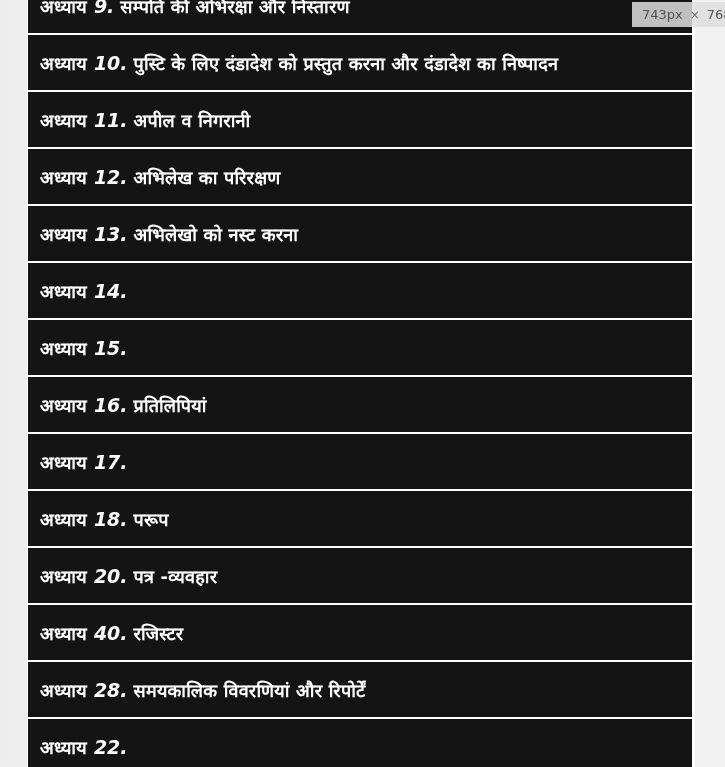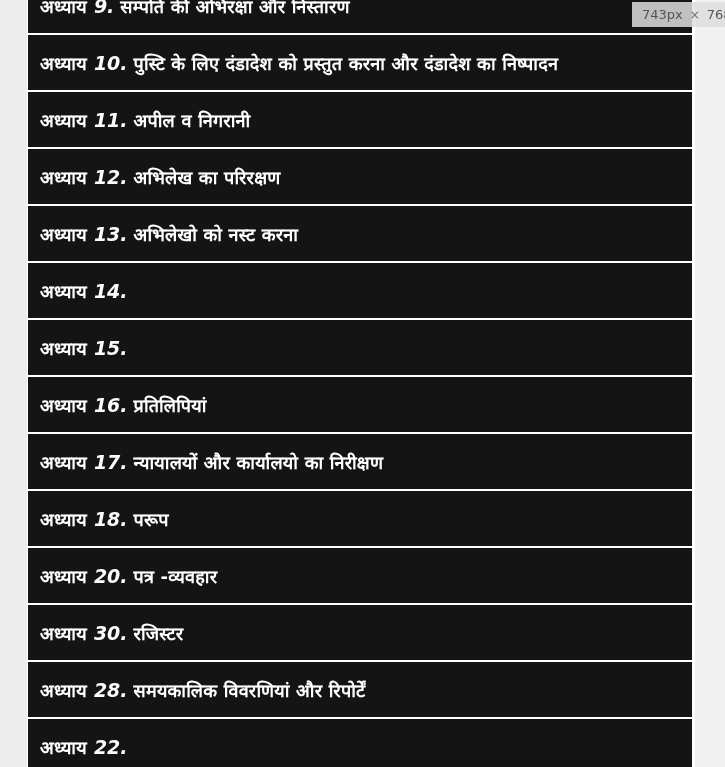--- a/index.html
+++ b/index.html
@@ -123,38 +123,37 @@
 
   <div class="chapter-row">
     <span class="ch-label">अध्याय</span>
     <span class="ch-num">16.</span>
     <span class="ch-title">प्रतिलिपियां</span>
   </div>
 
   <div class="chapter-row">
     <span class="ch-label">अध्याय</span>
     <span class="ch-num">17.</span>
-    <span class="ch-title">न्यायालयों और कार्यालयो का निरीक्षण</span>
   </div>
 
   <div class="chapter-row">
     <span class="ch-label">अध्याय</span>
     <span class="ch-num">18.</span>
     <span class="ch-title">परूप</span>
   </div>
 
   <div class="chapter-row">
     <span class="ch-label">अध्याय</span>
     <span class="ch-num">20.</span>
     <span class="ch-title">पत्र -व्यवहार</span>
   </div>
 
   <div class="chapter-row">
     <span class="ch-label">अध्याय</span>
-    <span class="ch-num">30.</span>
+    <span class="ch-num">40.</span>
     <span class="ch-title">रजिस्टर</span>
   </div>
 
   <div class="chapter-row">
     <span class="ch-label">अध्याय</span>
     <span class="ch-num">28.</span>
     <span class="ch-title">समयकालिक विवरणियां और रिपोर्टें</span>
   </div>
 
   <div class="chapter-row">

